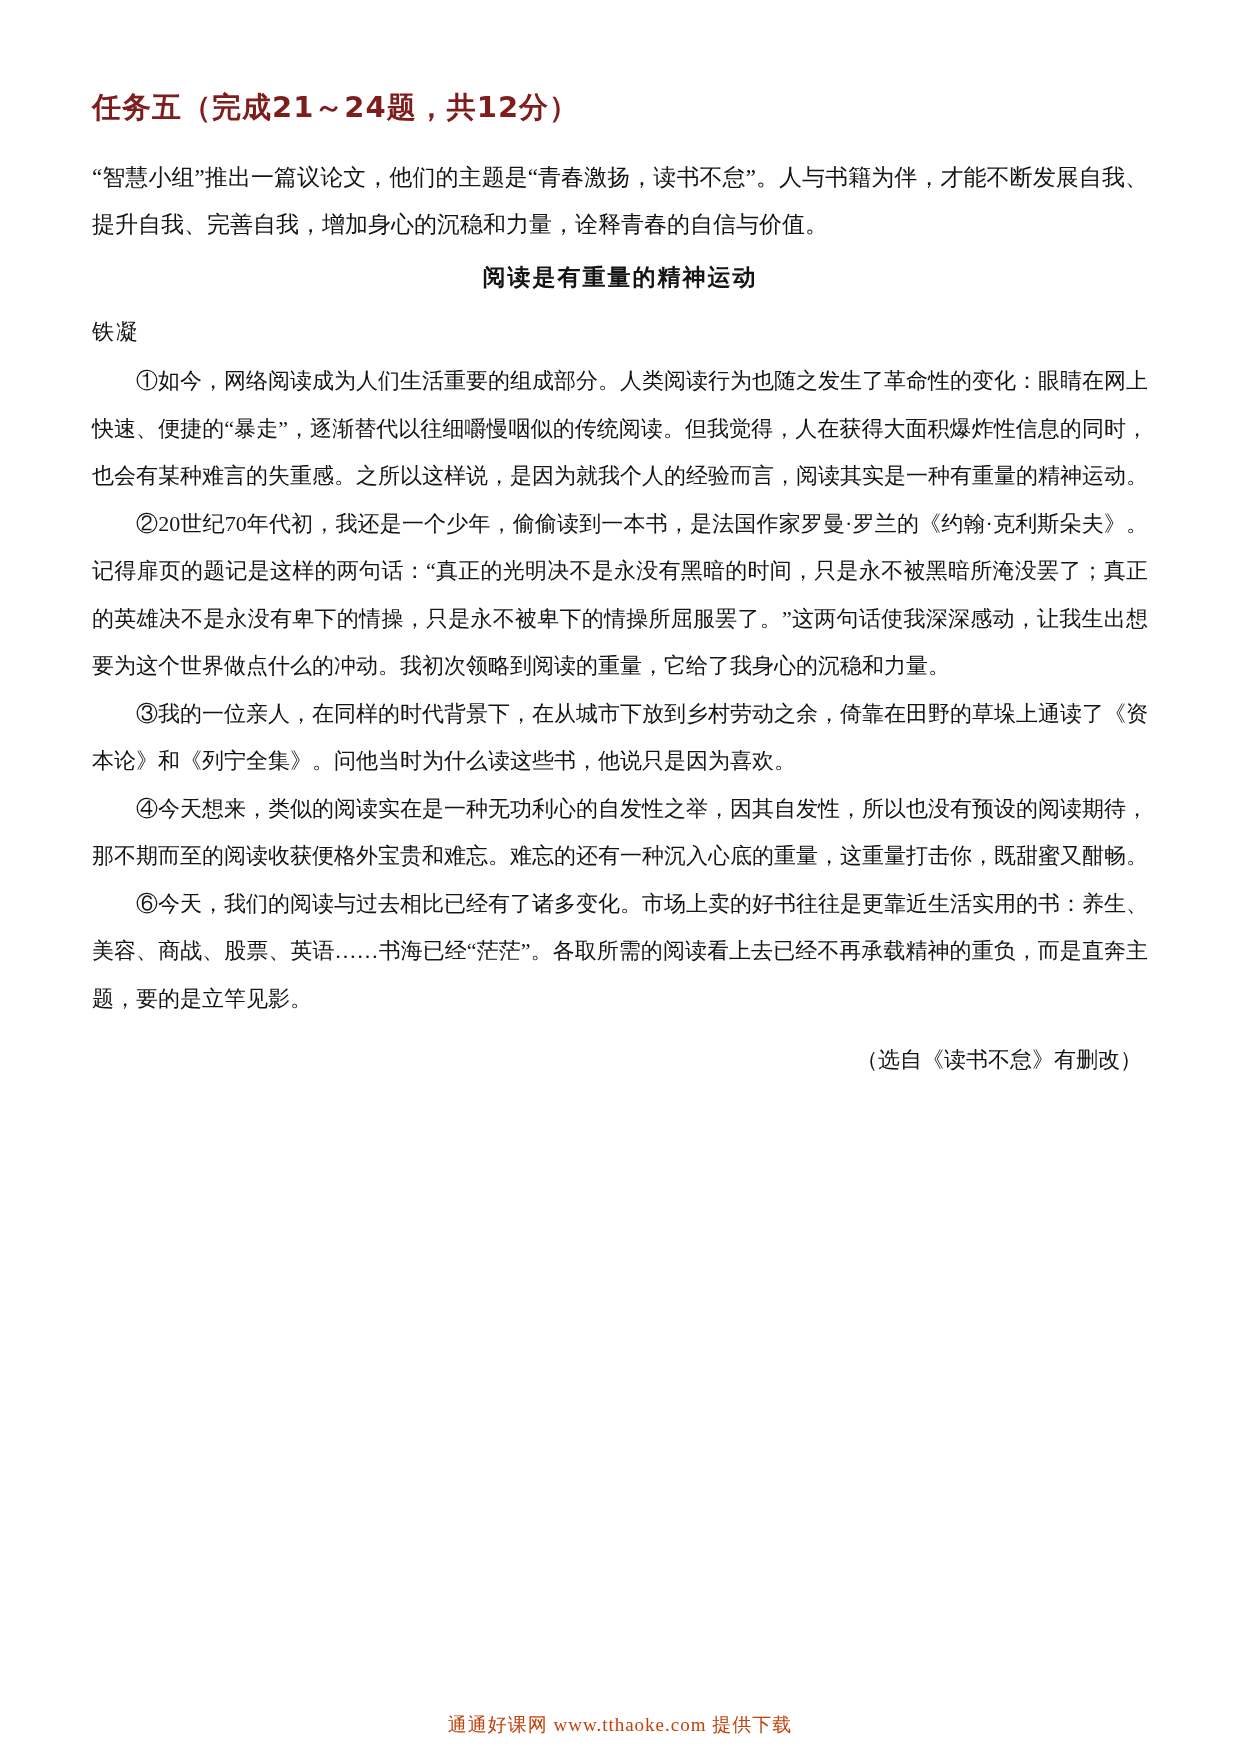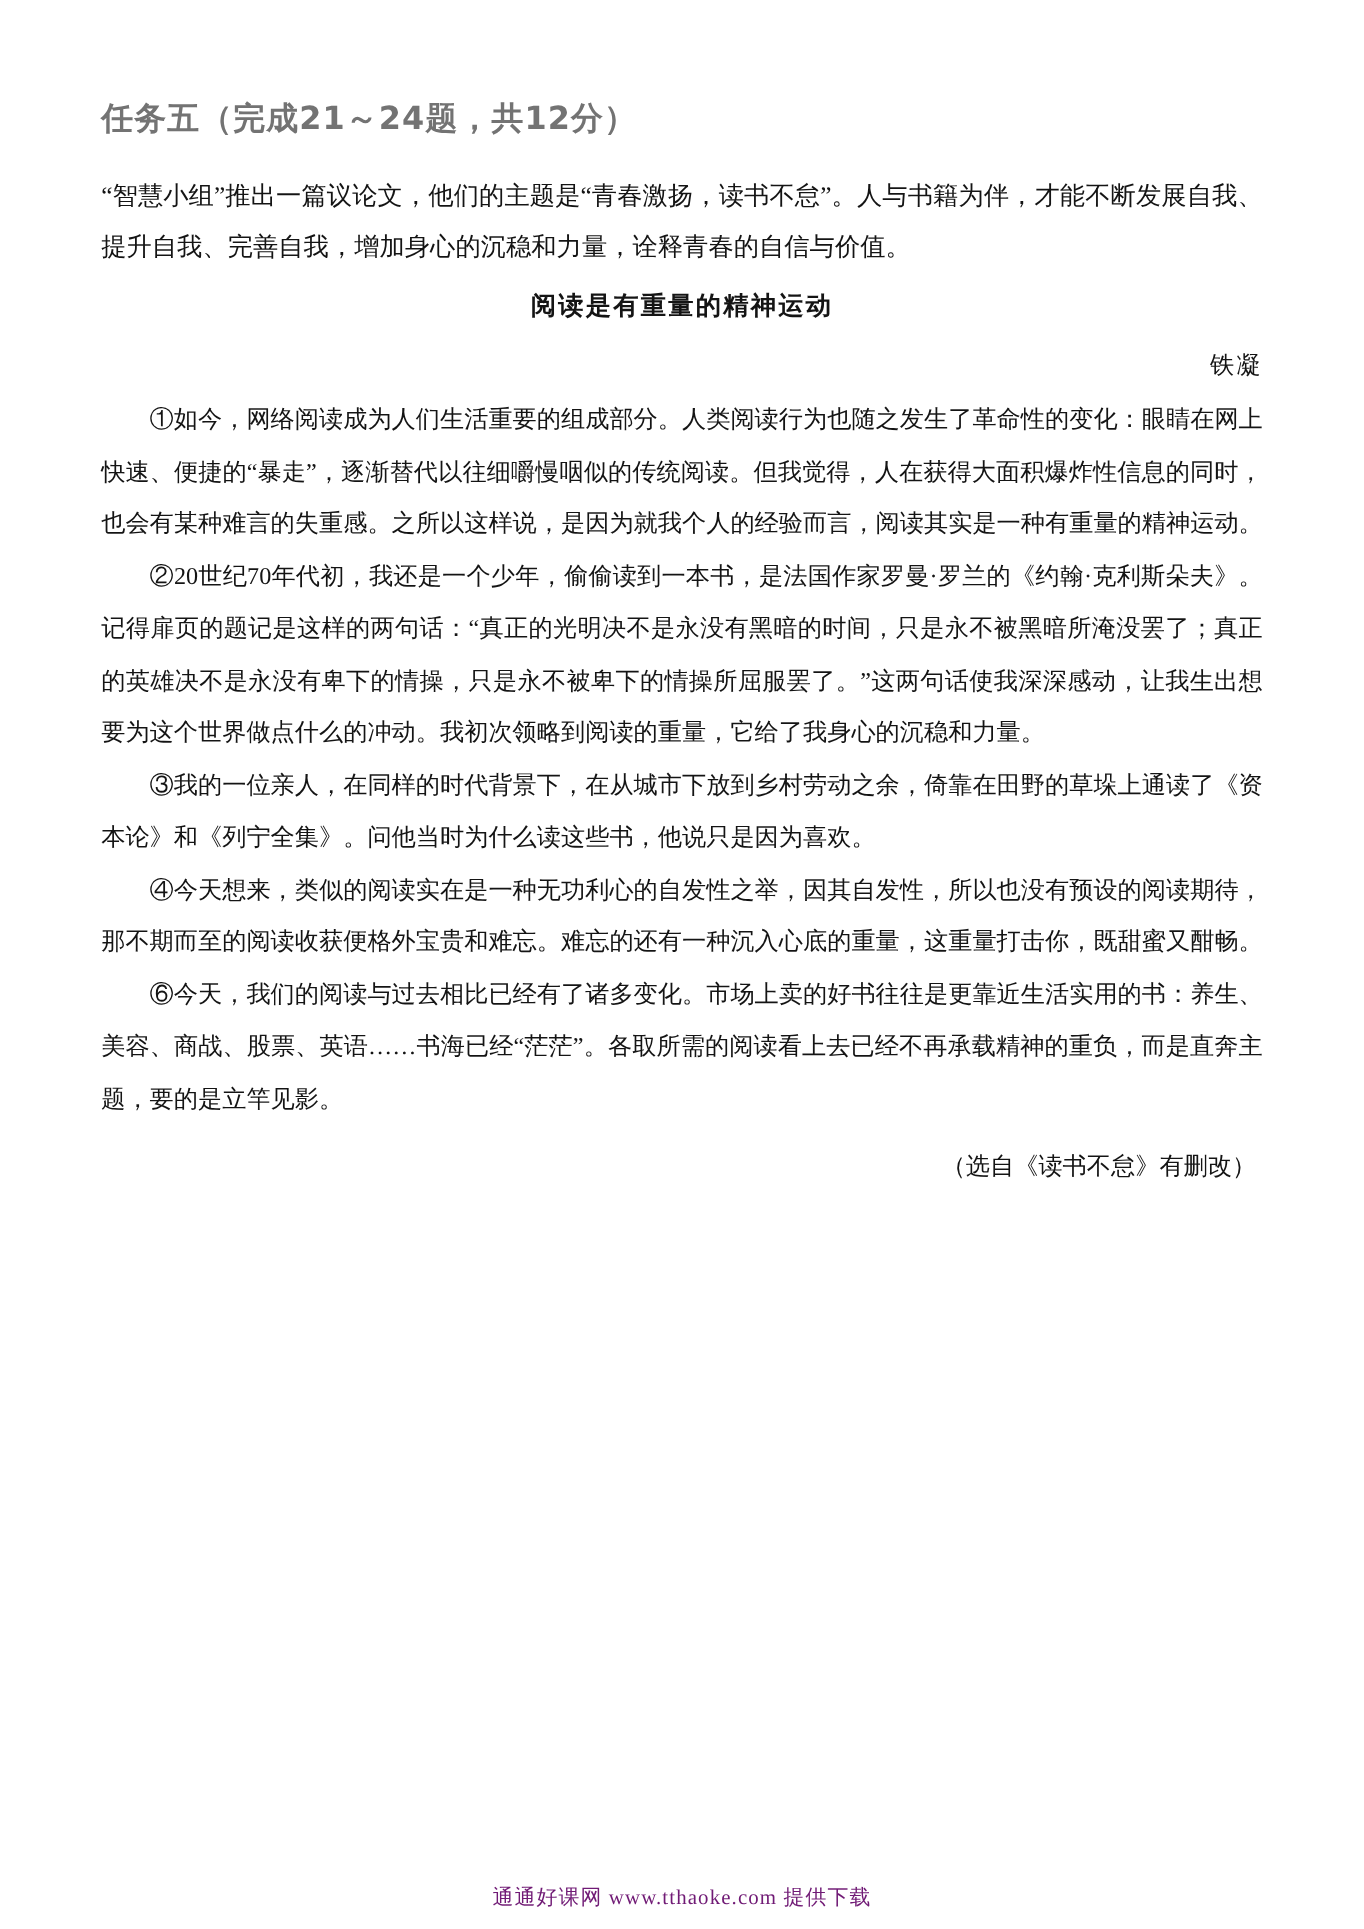--- a/index.html
+++ b/index.html
@@ -18,38 +18,38 @@
     padding: 88px 92px 0 92px;
     font-family: "Liberation Serif", "DejaVu Serif", serif;
     overflow: hidden;
   }
   .section-title {
     font-family: "DejaVu Sans", "Liberation Sans", sans-serif;
     font-size: 29px;
     font-weight: bold;
     letter-spacing: 1px;
     margin: 0 0 26px 0;
-    color: #737373;
+    color: #7f1d1d;
   }
   .intro {
     font-size: 23px;
     line-height: 47px;
     text-align: justify;
     margin: 0 0 14px 0;
   }
   .article-title {
     font-size: 23px;
     font-weight: bold;
     text-align: center;
     letter-spacing: 2px;
     margin: 12px 0 0 0;
   }
   .article-author {
     font-size: 22px;
-    text-align: right;
+    text-align: left;
     letter-spacing: 2px;
     margin: 24px 0 0 0;
   }
   .para {
     font-size: 22px;
     line-height: 47.5px;
     text-indent: 2em;
     text-align: justify;
     margin: 0;
   }
@@ -68,21 +68,21 @@
     margin: 10px 0 0 0;
     text-align: justify;
   }
   .page-footer {
     position: absolute;
     left: 0;
     right: 0;
     bottom: 16px;
     text-align: center;
     font-size: 19px;
-    color: #701a75;
+    color: #c2410c;
     letter-spacing: 1px;
   }
 </style>
 </head>
 <body>
 
 <div class="page">
 
   <h1 class="section-title">任务五（完成21～24题，共12分）</h1>
 

